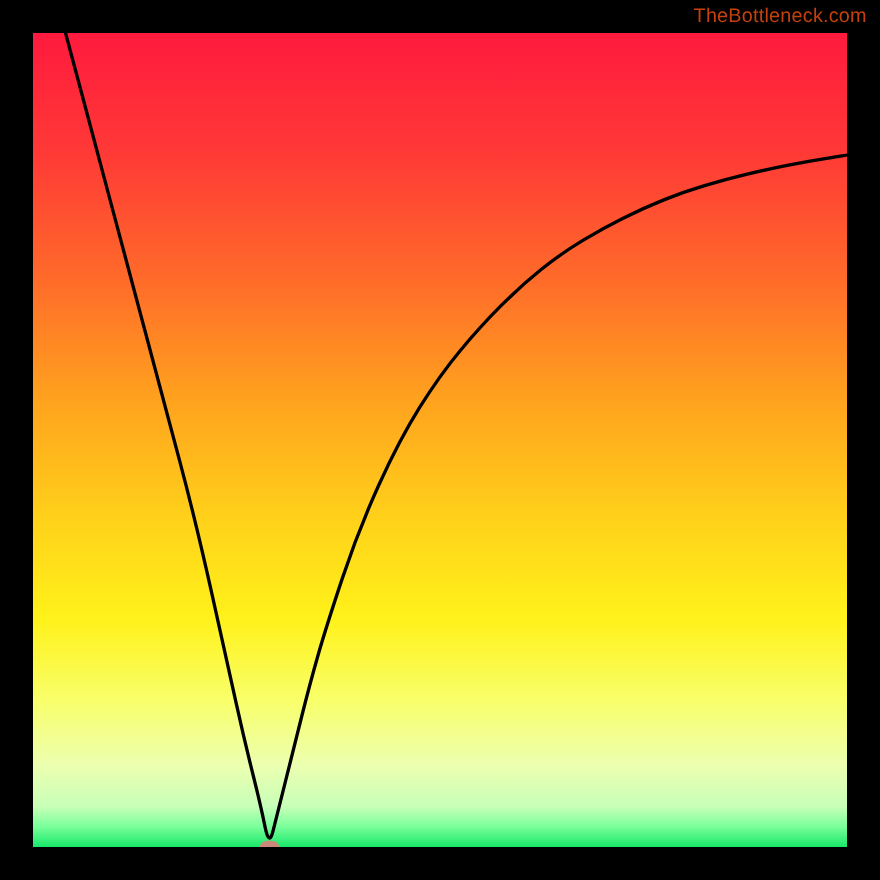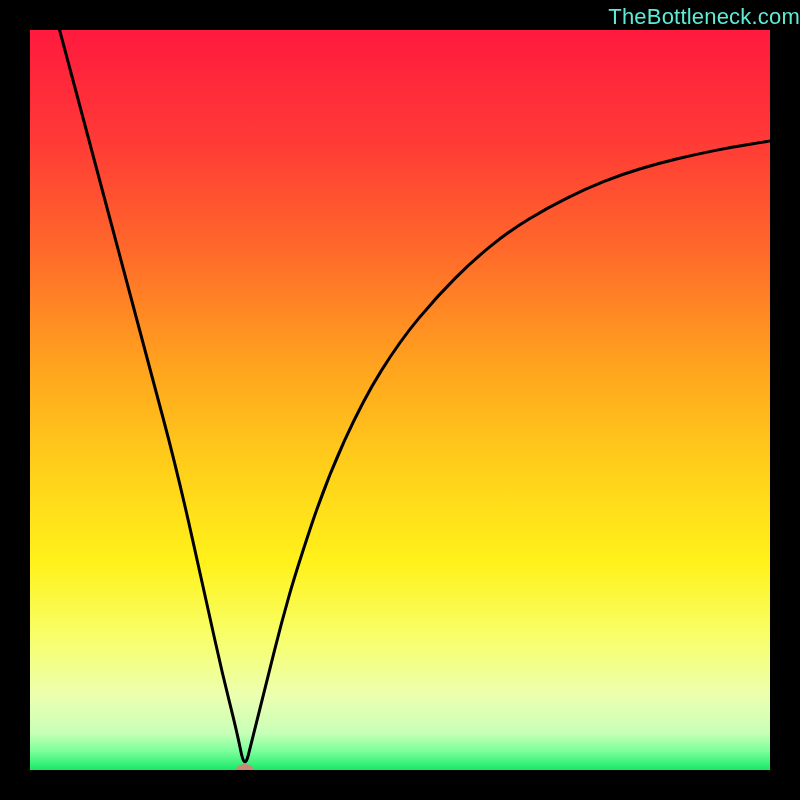--- a/index.html
+++ b/index.html
@@ -29,23 +29,23 @@
     position: absolute;
     inset: 0;
   }
   .curve-svg {
     position: absolute;
     inset: 0;
   }
   .watermark {
     position: absolute;
     top: 4px;
-    right: 0;
-    color: #5eead4;
-    font-size: 22px;
+    right: 12px;
+    color: #c2410c;
+    font-size: 18px;
     font-weight: 500;
     letter-spacing: 0.2px;
     user-select: none;
   }
   .marker {
     position: absolute;
     width: 18px;
     height: 12px;
     background: #c98a7a;
     border-radius: 50%;

